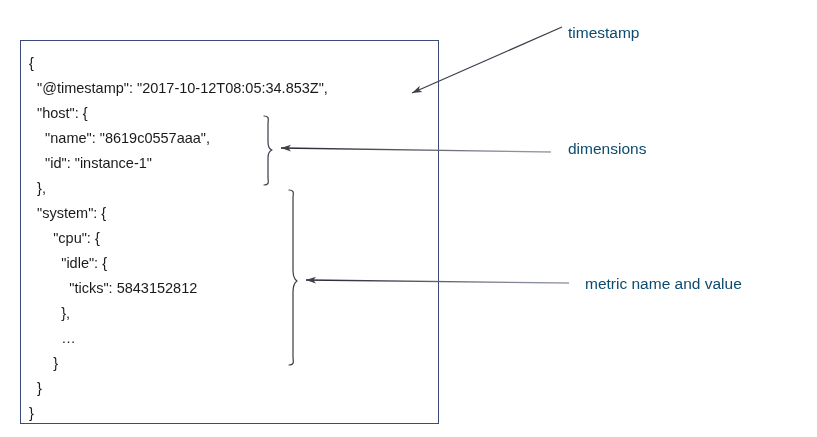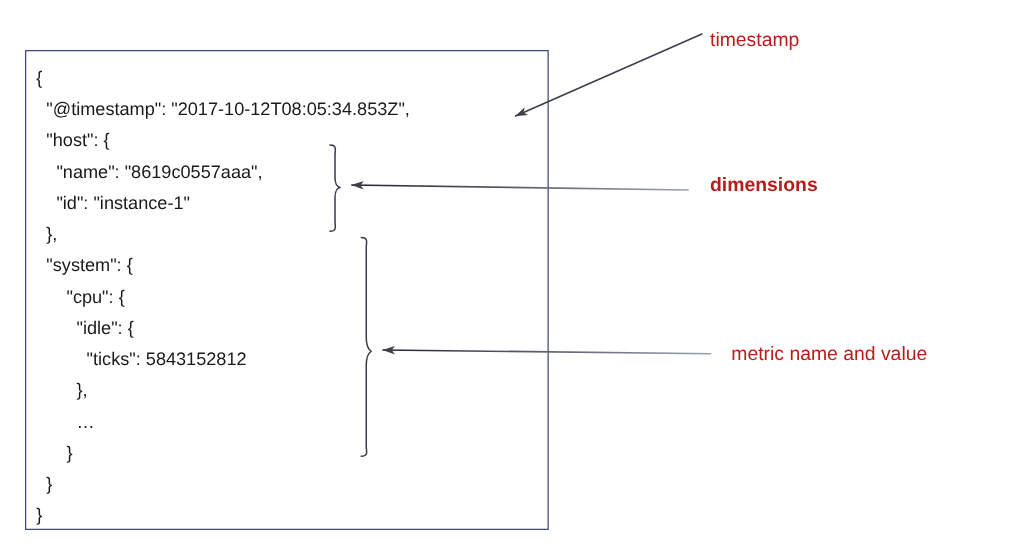--- a/index.html
+++ b/index.html
@@ -54,25 +54,25 @@
     width: 817px;
     height: 437px;
     pointer-events: none;
   }
 
   
   .annotation-label {
     position: absolute;
     font-family: "Liberation Sans", sans-serif;
     font-size: 15.5px;
-    color: #b91c1c;
+    color: #0c4a6e;
     white-space: nowrap;
   }
   #label-timestamp { left: 568px; top: 24px; }
-  #label-dimensions { left: 568px; top: 140px; font-weight: bold; }
+  #label-dimensions { left: 568px; top: 140px; }
   #label-metric { left: 585px; top: 275px; text-align: center; }
 </style>
 </head>
 <body>
 
 <div id="canvas">
 
   <div id="json-box" style="border-color: rgb(59, 74, 122); background: rgb(255, 255, 255);">
     <pre id="json-code">{
   "@timestamp": "2017-10-12T08:05:34.853Z",

